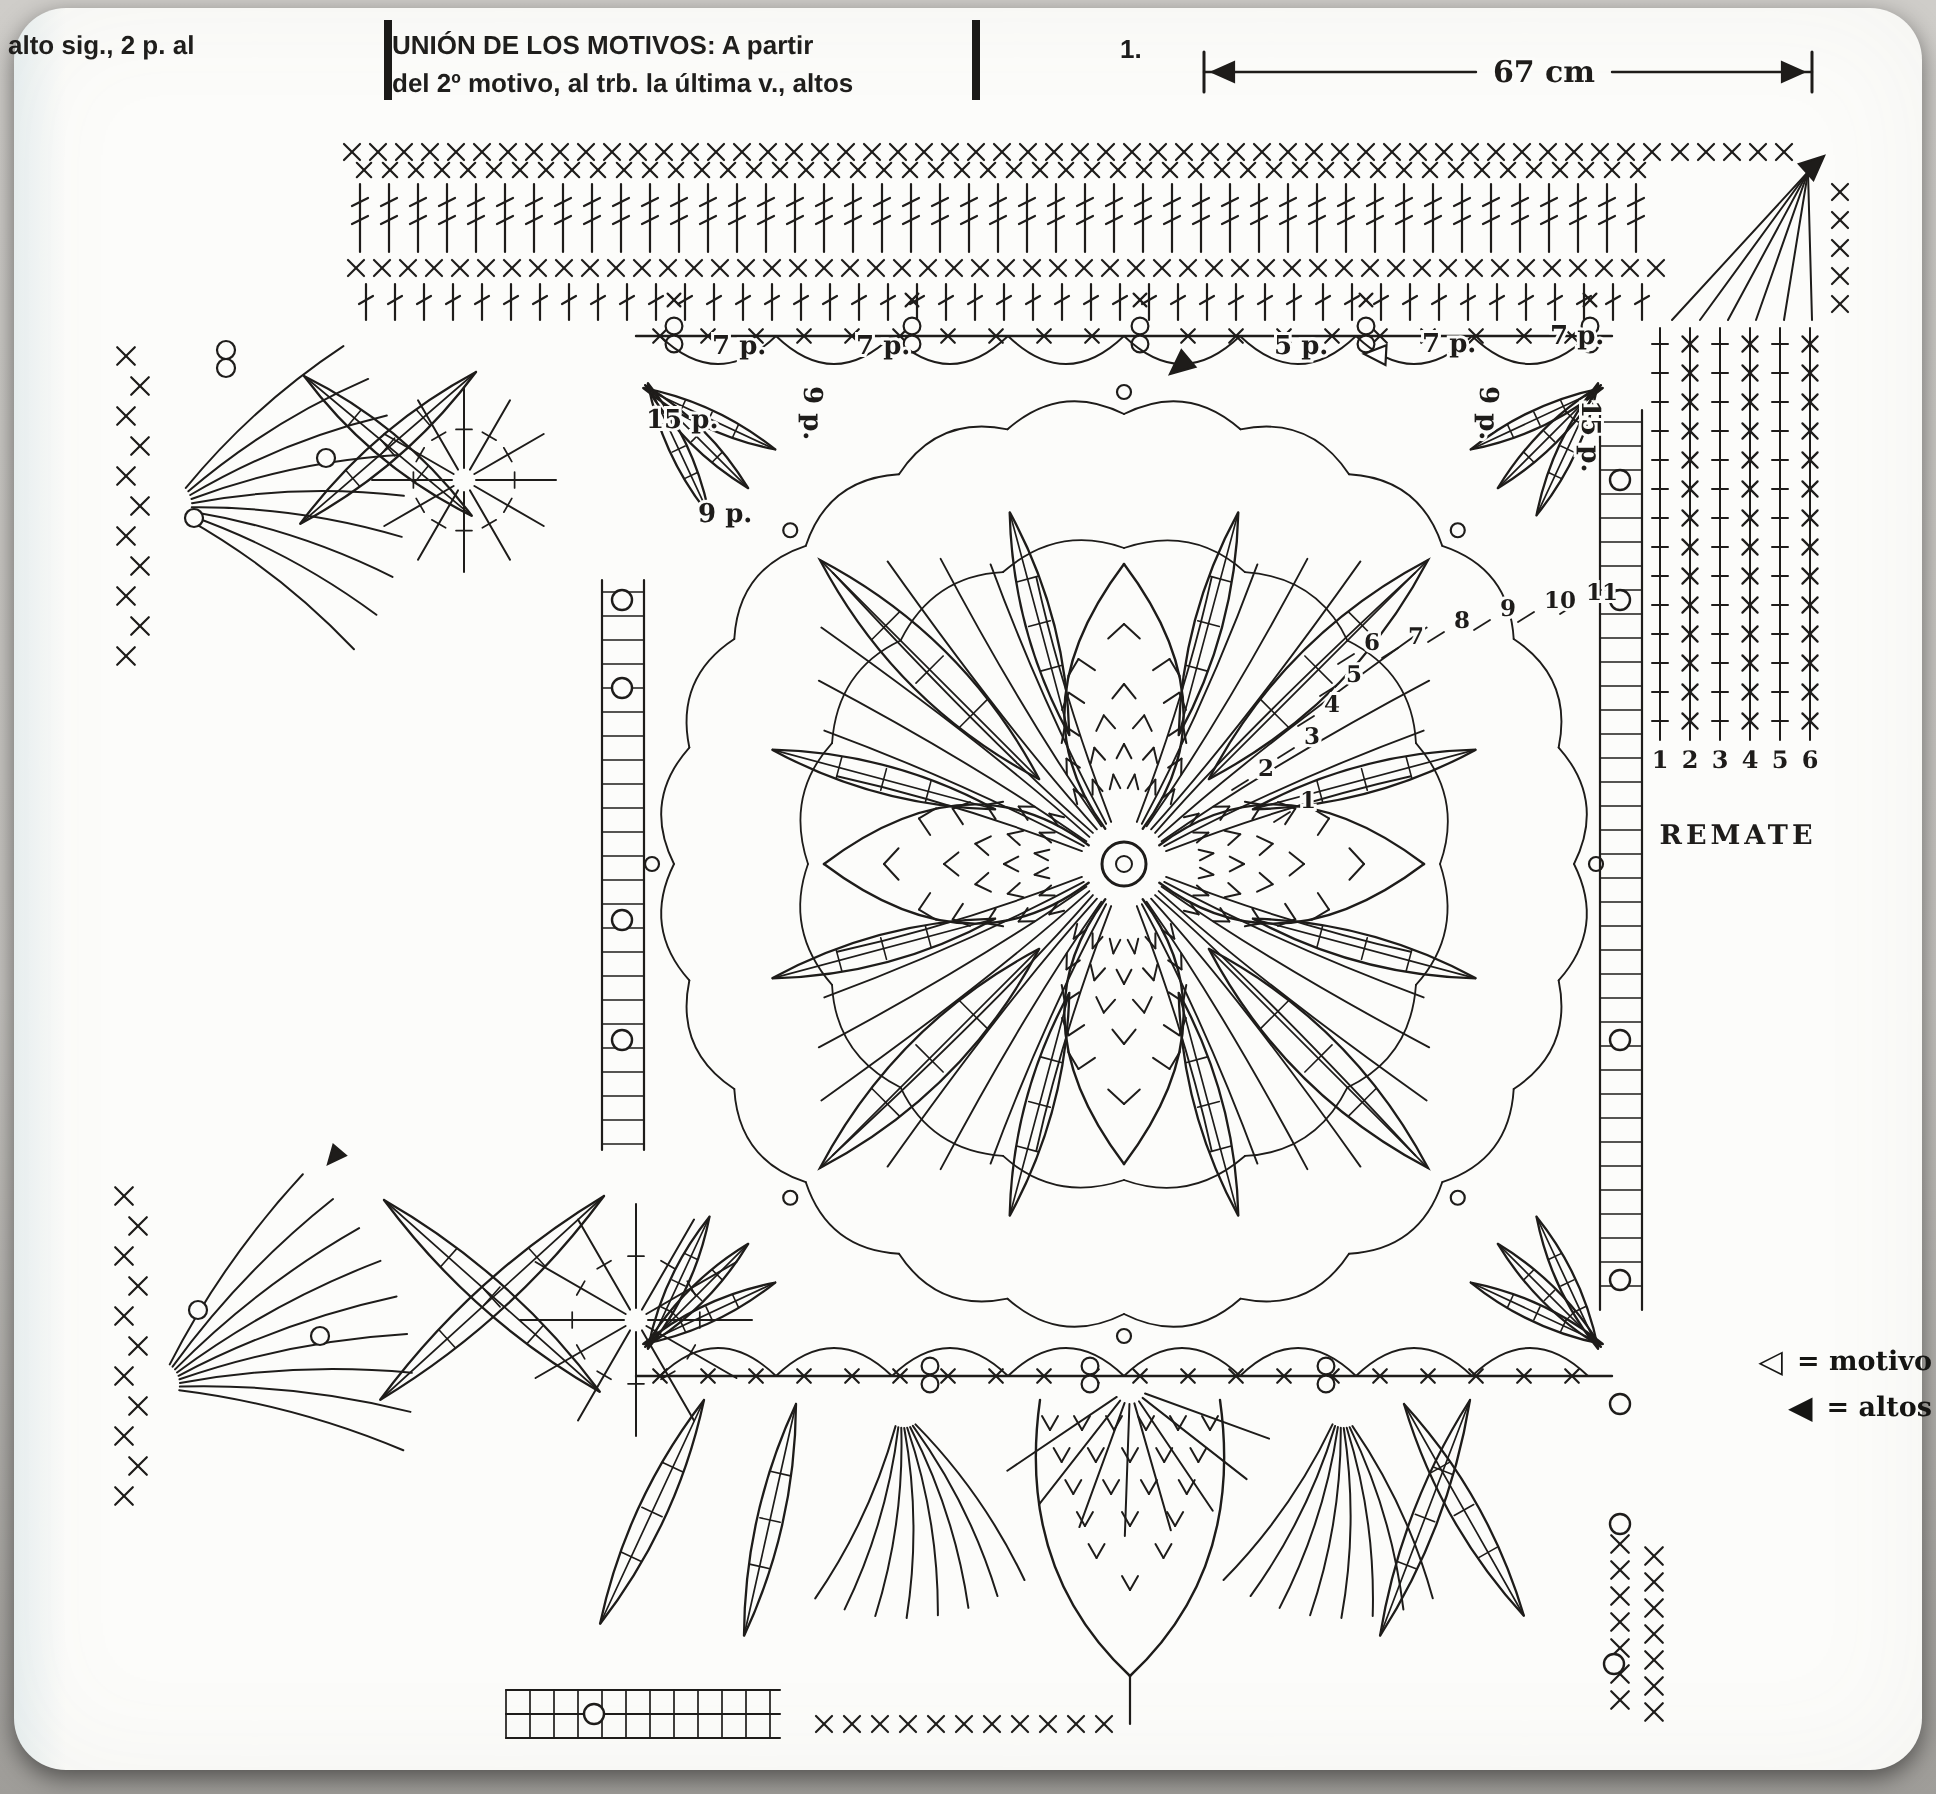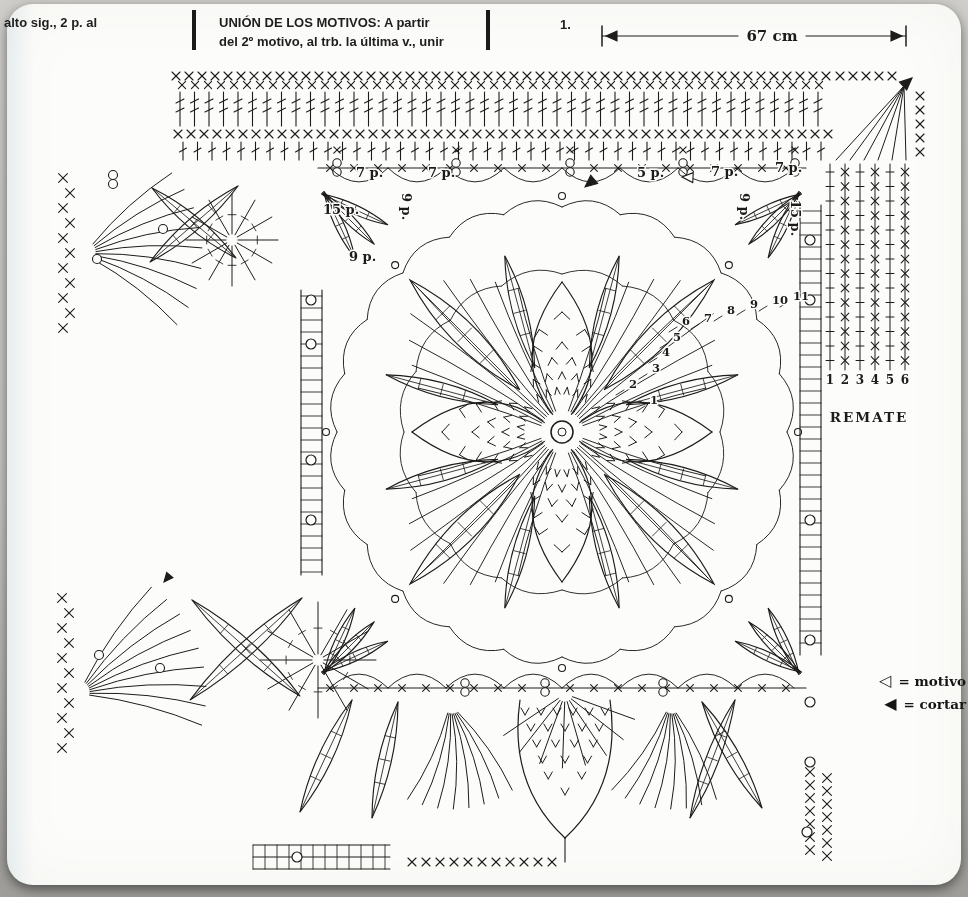--- a/index.html
+++ b/index.html
@@ -6,21 +6,21 @@
   html,body{width:968px;height:897px;overflow:hidden}
   body{position:relative;background:#b4b2ae;font-family:"Liberation Sans",sans-serif;color:#1c1c1c}
   .backdrop{position:absolute;inset:0;background:linear-gradient(180deg,#cfcdc9 0%,#c6c4c0 55%,#9f9d99 100%)}
   .card{position:absolute;left:7px;top:4px;right:7px;bottom:12px;background:#fcfcfa;border-radius:26px;
         box-shadow:0 4px 12px rgba(0,0,0,.5), inset 0 0 60px rgba(120,120,110,.06)}
   .card::before{content:"";position:absolute;left:0;top:0;bottom:0;width:26px;border-radius:26px 0 0 26px;
         background:linear-gradient(90deg,rgba(120,170,190,.14),rgba(120,170,190,0))}
   svg#art{position:absolute;inset:0;width:968px;height:897px}
   .hdr{position:absolute;font-size:13px;font-weight:bold;line-height:19px;white-space:nowrap;color:#1f1e1c}
   .hdr-left{left:4px;top:13px;width:184px;overflow:hidden}
-  .hdr-center{left:219px;top:13px;width:274px;overflow:hidden}
+  .hdr-center{left:196px;top:13px;width:274px;overflow:hidden}
   .divider{position:absolute;width:4px;height:40px;background:#1b1a18;top:10px}
   .d1{left:192px}.d2{left:486px}
   .fragment{position:absolute;left:560px;top:17px;font-size:13px;font-weight:bold}
   .legend{position:absolute;right:1px;top:673px;font-family:"DejaVu Serif",serif;font-weight:bold;
           font-size:13.5px;color:#151513}
   .legend-row{display:flex;align-items:center;justify-content:flex-end;gap:7px;margin-bottom:7px;padding-right:1px}
   .tri{font-size:16px;line-height:1}
 </style>
 </head>
 <body>
@@ -1644,27 +1644,27 @@
       <text x="793" y="300" fill="#1e1c1a" font-family="&quot;DejaVu Serif&quot;,serif" font-size="11.5" font-weight="bold" text-anchor="start" stroke="#fcfcfa" stroke-width="3" paint-order="stroke">11</text>
     </g>
 </svg>
 
 <div class="hdr hdr-left">
   <div>alto sig., 2 p. al</div>
 </div>
 <div class="divider d1"></div>
 <div class="hdr hdr-center">
   <div>UNIÓN DE LOS MOTIVOS: A partir</div>
-  <div>del 2º motivo, al trb. la última v., unir</div>
+  <div>del 2º motivo, al trb. la última v., altos</div>
 </div>
 <div class="divider d2"></div>
 <div class="fragment">1.</div>
 
 <div class="legend">
   <div class="legend-row">
     <span class="tri">◁</span>
     <span>= motivo</span>
   </div>
   <div class="legend-row">
     <span class="tri">◀</span>
-    <span>= cortar</span>
+    <span>= altos</span>
   </div>
 </div>
 
 </body></html>

